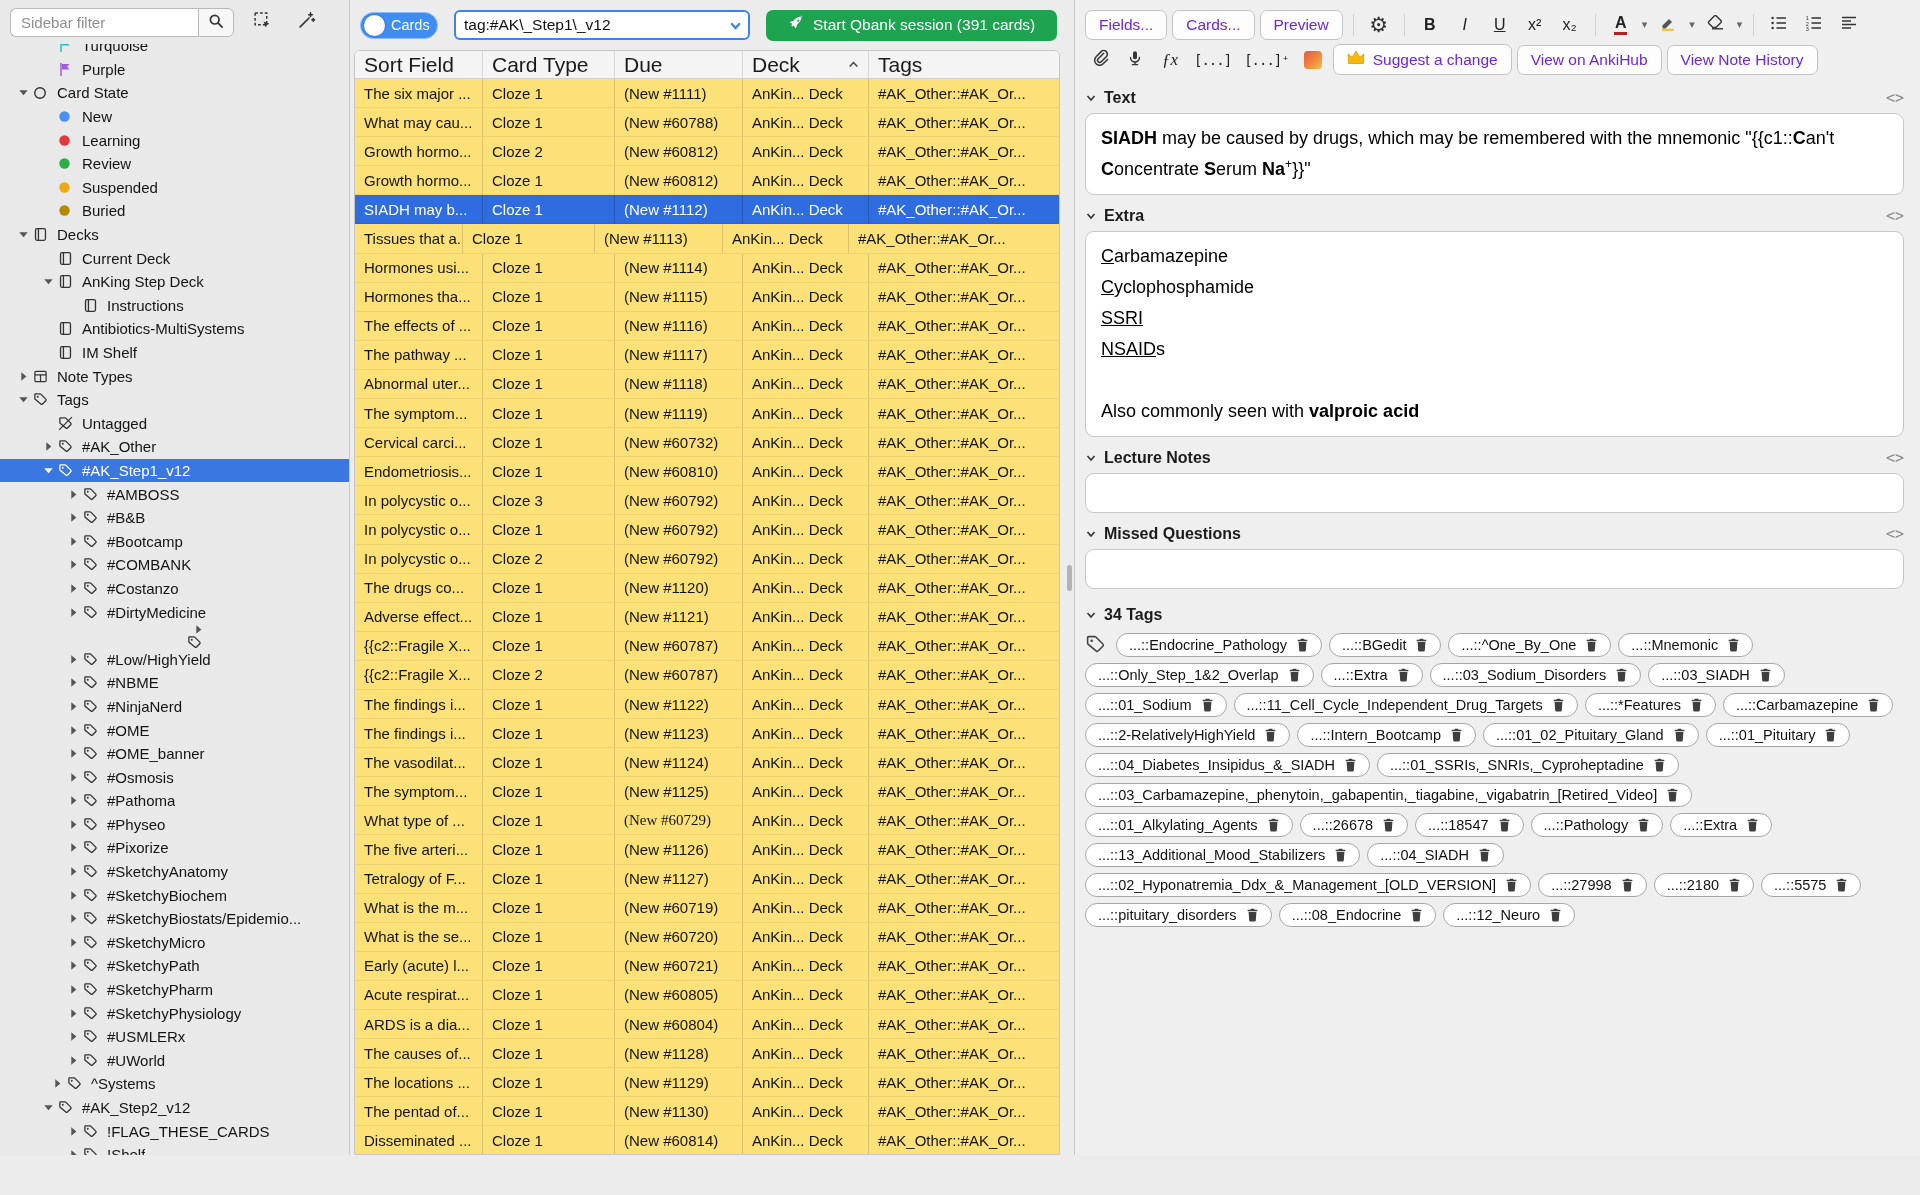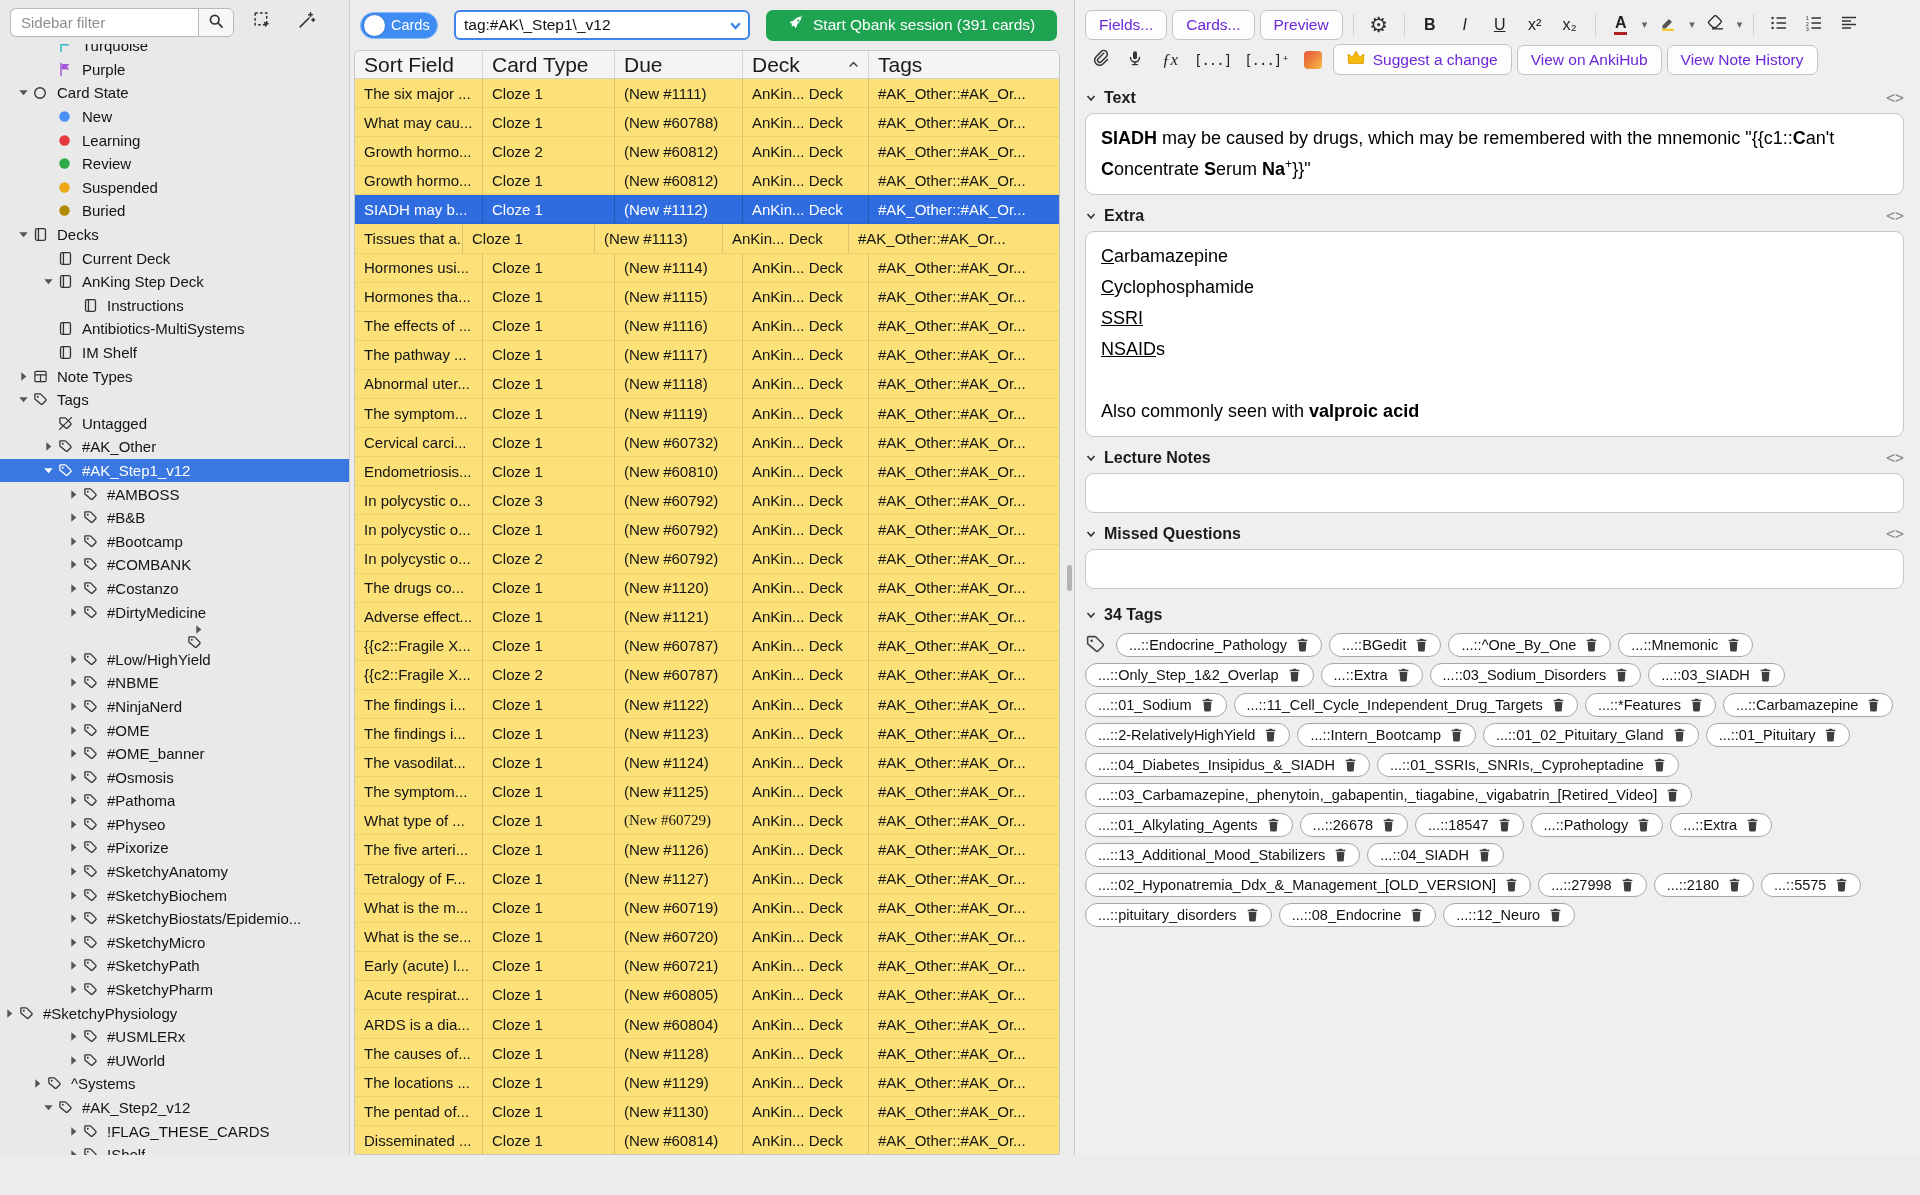--- a/index.html
+++ b/index.html
@@ -653,21 +653,21 @@
               </svg>
             </span>
             <span class="tree-icon">
               <svg width="15" height="15" viewBox="0 0 16 16" fill="none" stroke="#333" stroke-width="1.4">
                 <path d="M2 2.6c0-.3.3-.6.6-.6h4.9c.3 0 .6.1.8.3l5.3 5.3c.5.5.5 1.2 0 1.7l-3.5 3.5c-.5.5-1.2.5-1.7 0L2.3 7.7a1.2 1.2 0 0 1-.3-.8z"></path>
                 <circle cx="5.1" cy="5.1" r="1" fill="#333" stroke="none"></circle>
               </svg>
             </span>
             <span class="tree-label">#SketchyPharm</span>
           </div>
-          <div class="tree-row" style=" text-align: center;">
+          <div class="tree-row" style="padding-left: 64px; text-align: center;">
             <span class="chev">
               <svg width="11" height="11" viewBox="0 0 10 10">
                 <path d="M3 1.2 7.6 5 3 8.8z" fill="currentColor"></path>
               </svg>
             </span>
             <span class="tree-icon">
               <svg width="15" height="15" viewBox="0 0 16 16" fill="none" stroke="#333" stroke-width="1.4">
                 <path d="M2 2.6c0-.3.3-.6.6-.6h4.9c.3 0 .6.1.8.3l5.3 5.3c.5.5.5 1.2 0 1.7l-3.5 3.5c-.5.5-1.2.5-1.7 0L2.3 7.7a1.2 1.2 0 0 1-.3-.8z"></path>
                 <circle cx="5.1" cy="5.1" r="1" fill="#333" stroke="none"></circle>
               </svg>
@@ -695,21 +695,21 @@
               </svg>
             </span>
             <span class="tree-icon">
               <svg width="15" height="15" viewBox="0 0 16 16" fill="none" stroke="#333" stroke-width="1.4">
                 <path d="M2 2.6c0-.3.3-.6.6-.6h4.9c.3 0 .6.1.8.3l5.3 5.3c.5.5.5 1.2 0 1.7l-3.5 3.5c-.5.5-1.2.5-1.7 0L2.3 7.7a1.2 1.2 0 0 1-.3-.8z"></path>
                 <circle cx="5.1" cy="5.1" r="1" fill="#333" stroke="none"></circle>
               </svg>
             </span>
             <span class="tree-label">#UWorld</span>
           </div>
-          <div class="tree-row" style="padding-left: 28px;">
+          <div class="tree-row" style="padding-left: 48px;">
             <span class="chev">
               <svg width="11" height="11" viewBox="0 0 10 10">
                 <path d="M3 1.2 7.6 5 3 8.8z" fill="currentColor"></path>
               </svg>
             </span>
             <span class="tree-icon">
               <svg width="15" height="15" viewBox="0 0 16 16" fill="none" stroke="#333" stroke-width="1.4">
                 <path d="M2 2.6c0-.3.3-.6.6-.6h4.9c.3 0 .6.1.8.3l5.3 5.3c.5.5.5 1.2 0 1.7l-3.5 3.5c-.5.5-1.2.5-1.7 0L2.3 7.7a1.2 1.2 0 0 1-.3-.8z"></path>
                 <circle cx="5.1" cy="5.1" r="1" fill="#333" stroke="none"></circle>
               </svg>

